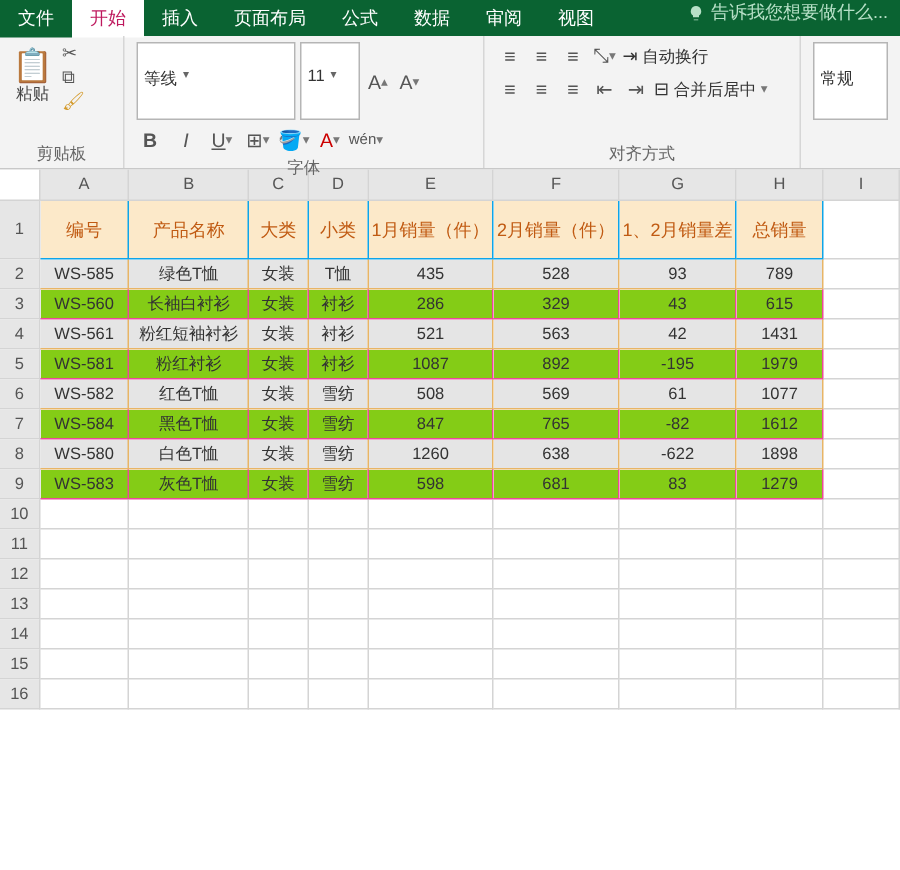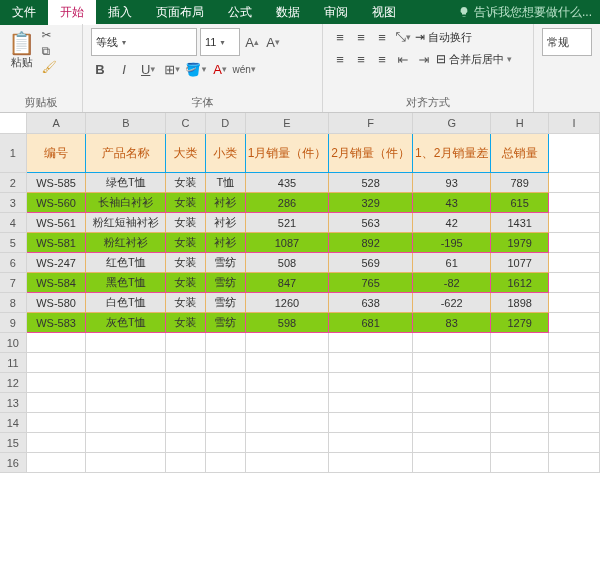--- a/index.html
+++ b/index.html
@@ -1,30 +1,30 @@
 <!DOCTYPE html>
 <html><head>
 <meta charset="utf-8">
 <style>
 html,body{margin:0;padding:0;font-family:"Microsoft YaHei",Arial,sans-serif;font-size:12px;background:#fff;color:#333;overflow:hidden}
 body{width:600px;height:580px}
-.tabbar{display:flex;align-items:center;background:#0a6332;height:24px;color:#fff}
+.tabbar{display:flex;align-items:flex-start;background:#0a6332;height:24px;color:#fff}
 .tabbar .tab{padding:4px 12px;font-size:12px;cursor:default}
 .tabbar .tab.file{background:#0a6332}
 .tabbar .tab.active{background:#fff;color:#be185d}
 .tabbar .tell{display:flex;align-items:center;gap:4px;margin-left:auto;color:#b7e0c7;padding:0 8px}
 .ribbon{background:#f3f3f3;border-bottom:1px solid #c8c8c8;height:88px;display:flex}
 .group{border-right:1px solid #d6d6d6;padding:4px 8px 2px;display:flex;flex-direction:column;justify-content:space-between}
 .glabel{text-align:center;color:#666;font-size:11px;margin-top:2px}
 .gct{display:flex;align-items:center;gap:6px}
 .big{display:flex;flex-direction:column;align-items:center;justify-content:center;color:#444}
 .big .icn{font-size:22px;line-height:1}
 .col{display:flex;flex-direction:column;gap:2px;align-items:flex-start}
 .row{display:flex;align-items:center;gap:3px}
-.sel{background:#fff;border:1px solid #b5b5b5;height:18px;display:flex;align-items:center;padding:4px 4px;font-size:11px;color:#333}
+.sel{background:#fff;border:1px solid #b5b5b5;height:18px;display:flex;padding:16px 4px;font-size:11px;color:#333}
 .sel .chev{margin-left:4px;color:#666;font-size:8px}
 .btn{color:#555;font-size:13px;width:18px;height:18px;display:flex;align-items:center;justify-content:center}
 .tiny{font-size:9px;color:#777}
 .sheet{height:464px;overflow:auto}
 table{border-collapse:collapse;table-layout:fixed}
 th.colh{background:#e6e6e6;border:1px solid #d4d4d4;border-top:none;color:#555;font-weight:normal;font-size:11px;height:18px;text-align:center}
 th.colh.first{background:#fff;border-left:none;width:22px}
 td{border:1px solid #d4d4d4;height:19px;font-size:11px;text-align:center;color:#333;padding:0 2px;overflow:hidden;white-space:nowrap}
 td.rh{background:#e6e6e6;color:#555;width:22px;border-left:none;text-align:center}
 .hdr td.cell{background:#fce9c9;border:1px solid #0ea5e9;color:#c05a12;font-size:12px;height:38px;line-height:1.2}
@@ -227,21 +227,21 @@
           <td class="cell">1087</td>
           <td class="cell">892</td>
           <td class="cell">-195</td>
           <td class="cell">1979</td>
           <td></td>
         </tr>
       </tbody>
       <tbody>
         <tr class="odd">
           <td class="rh">6</td>
-          <td class="cell">WS-247</td>
+          <td class="cell">WS-582</td>
           <td class="cell">红色T恤</td>
           <td class="cell">女装</td>
           <td class="cell">雪纺</td>
           <td class="cell">508</td>
           <td class="cell">569</td>
           <td class="cell">61</td>
           <td class="cell">1077</td>
           <td></td>
         </tr>
       </tbody>

